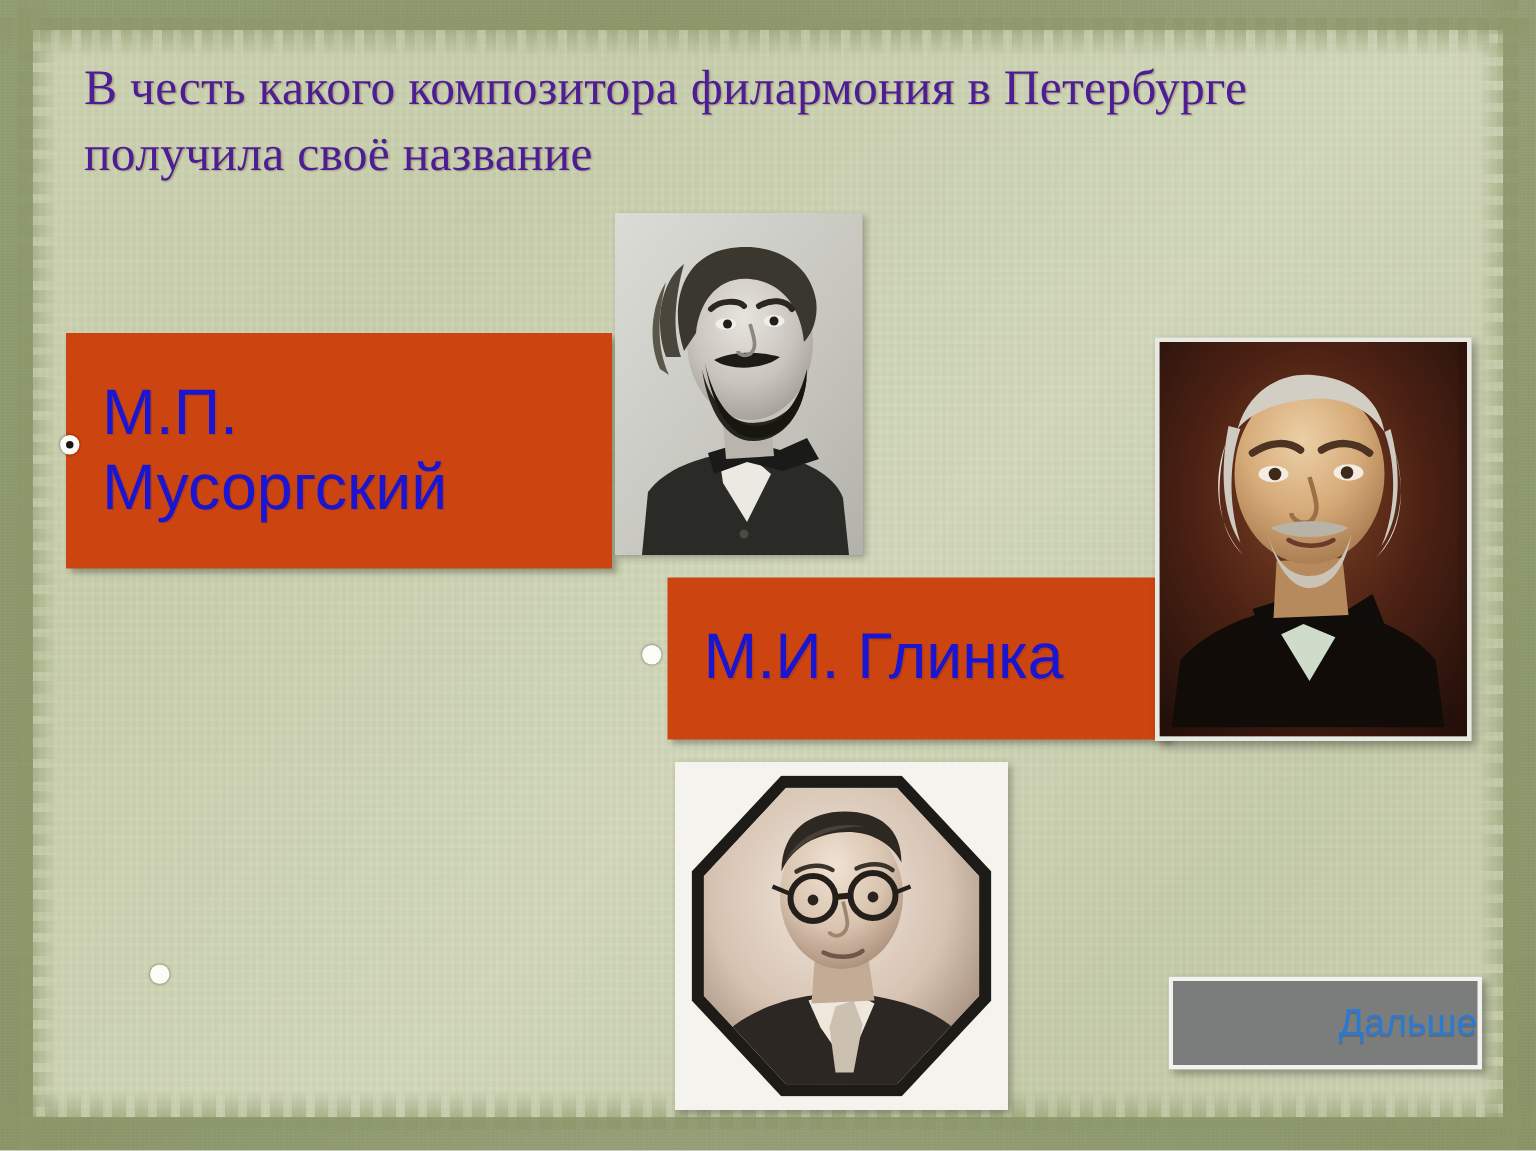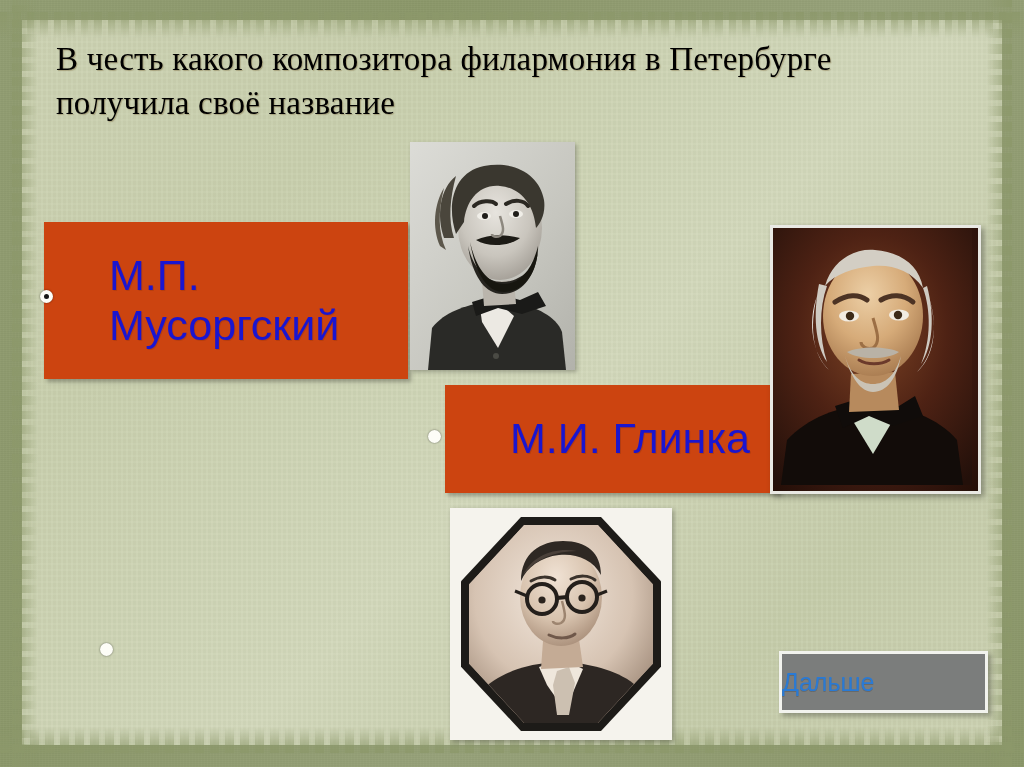--- a/index.html
+++ b/index.html
@@ -102,21 +102,21 @@
 
   
   #title {
     position: absolute;
     left: 56px;
     top: 38px;
     width: 780px;
     font-family: "Liberation Serif", "DejaVu Serif", serif;
     font-size: 33px;
     line-height: 1.33;
-    color: #000000;
+    color: #4c1d95;
     text-shadow: 1px 1px 1px rgba(90,60,10,.30);
     letter-spacing: .2px;
   }
 
   
   .option {
     position: absolute;
     background: #cc4410;
     color: #1a15d0;
     font-family: "Liberation Sans", sans-serif;
@@ -126,21 +126,20 @@
     display: flex;
     align-items: center;
     box-sizing: border-box;
     box-shadow: 3px 3px 4px rgba(0,0,0,.28);
   }
   .option .opt-text {
     display: block;
     padding-left: 24px;
     padding-right: 10px;
     text-shadow: 1px 1px 0 rgba(0,0,0,.10);
-    margin-left: 41px;
   }
   .bullet {
     position: absolute;
     width: 13px;
     height: 13px;
     border-radius: 50%;
     background: #fdfdf7;
     box-shadow: 0 0 2px rgba(0,0,0,.55);
   }
   .bullet.dotted::after {
@@ -219,21 +218,21 @@
     position: absolute;
     left: 779px;
     top: 651px;
     width: 209px;
     height: 62px;
     background: #7b7d7c;
     border: 3px solid #f2f3ee;
     box-sizing: border-box;
     display: flex;
     align-items: center;
-    justify-content: flex-start;
+    justify-content: flex-end;
     color: #2a7ad4;
     font-size: 25px;
     font-family: "Liberation Sans", sans-serif;
     box-shadow: 3px 3px 5px rgba(0,0,0,.3);
     cursor: pointer;
   }
   #next-button .lbl { text-shadow: 0 1px 0 rgba(0,0,0,.15); }
 </style>
 </head>
 <body>

